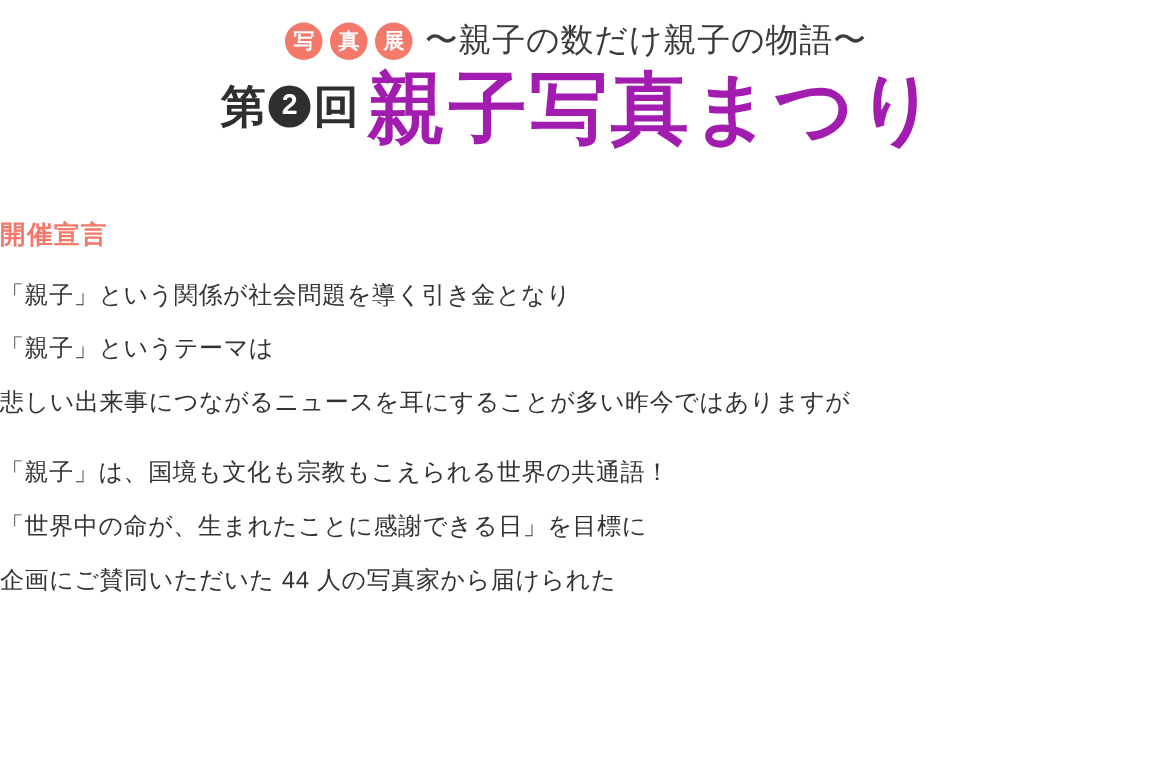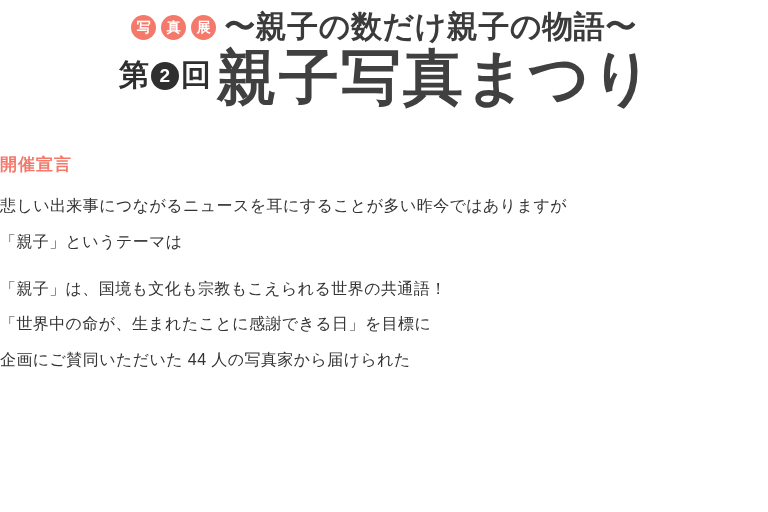--- a/index.html
+++ b/index.html
@@ -43,22 +43,22 @@
     border-radius: 50%;
     background: #f4796b;
     color: #ffffff;
     font-size: 14px;
     font-weight: bold;
     line-height: 25px;
     text-align: center;
     letter-spacing: 0;
   }
   .subtitle-text {
-    font-size: 31px;
-    font-weight: bold;
+    font-size: 22px;
+    font-weight: normal;
     color: #3b3b3b;
     letter-spacing: 0.5px;
   }
 
   .title-row {
     display: flex;
     align-items: center;
     justify-content: center;
     gap: 6px;
     margin-top: 2px;
@@ -79,23 +79,23 @@
     height: 28px;
     border-radius: 50%;
     background: #2f2f2f;
     color: #ffffff;
     font-size: 19px;
     line-height: 28px;
     text-align: center;
     font-weight: bold;
   }
   .main-title {
-    font-size: 60px;
+    font-size: 52px;
     font-weight: bold;
-    color: #404040;
+    color: #a21caf;
     letter-spacing: 2px;
     line-height: 1.05;
   }
 
   
   .body-section {
     margin-top: 44px;
   }
   .declaration-heading {
     font-size: 17px;
@@ -142,22 +142,23 @@
       </span>
       <span class="main-title">親子写真まつり</span>
     </div>
 
   </div>
 
   <div class="body-section">
     <div class="declaration-heading">開催宣言</div>
 
     <div class="para first">
+      <p>「親子」という関係が社会問題を導く引き金となり</p>
+      <p>「親子」というテーマは</p>
       <p>悲しい出来事につながるニュースを耳にすることが多い昨今ではありますが</p>
-      <p>「親子」というテーマは</p>
     </div>
 
     <div class="para second">
       <p>「親子」は、国境も文化も宗教もこえられる世界の共通語！</p>
       <p>「世界中の命が、生まれたことに感謝できる日」を目標に</p>
       <p>企画にご賛同いただいた 44 人の写真家から届けられた</p>
 
     </div>
   </div>
 

